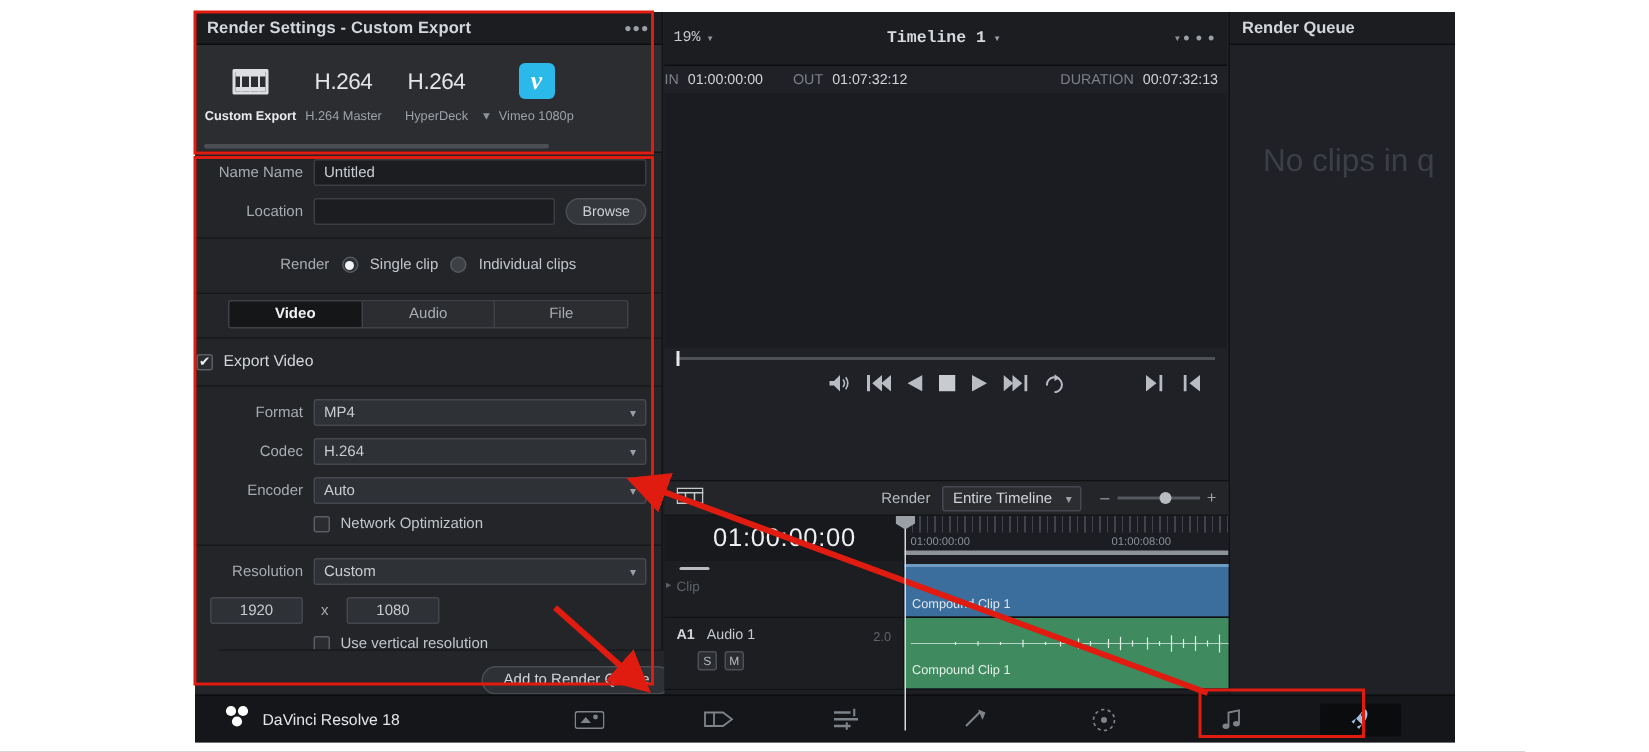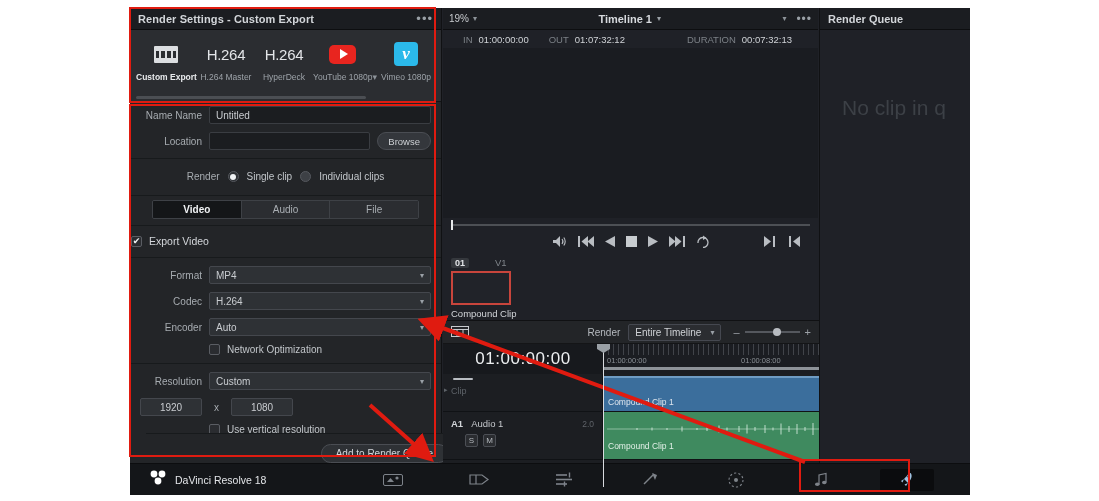--- a/index.html
+++ b/index.html
@@ -171,36 +171,36 @@
     border-radius: 10px; color: #d2d5d9; font-size: 10px;
     display: flex; align-items: center; cursor: pointer;
   }
 
   
   .viewer {
     position: absolute; left: 313px; top: 0;
     width: 375px; height: 312px; background: #1f2127;
   }
   .viewer-top {
-    height: 22px; background: #1b1d21; display: flex; align-items: center;
-    padding: 0 6px; gap: 10px; border-bottom: 1px solid #0d0e10;
+    height: 36px; background: #1b1d21; display: flex; align-items: center;
+    padding: 0 6px; gap: 0; border-bottom: 1px solid #0d0e10; font-family: Liberation Mono, monospace;
   }
   .zoomsel { font-size: 10px; color: #c6c9cd; display:flex; align-items:center; gap:4px;}
   .zoomsel .cv { font-size: 8px; color: #8d9399; }
   .vt-title {
     flex: 1; text-align: center; color: #d6d9dd; font-size: 11px; font-weight: bold;
     display: flex; align-items: center; justify-content: center; gap: 5px;
   }
   .vt-title .cv { font-size: 8px; color: #9aa0a6; font-weight: normal;}
   .vt-caret { color: #8d9399; font-size: 8px; }
   .vt-dots { color: #9aa0a6; font-size: 12px; letter-spacing: 1px; line-height: 8px; }
 
   .inout {
     height: 18px; display: flex; align-items: center; gap: 6px;
-    padding: 0 20px; background: #1f2127; font-size: 9.5px;
+    padding: 0 0; background: #1f2127; font-size: 9.5px;
   }
   .io-k { color: #7c8187; }
   .io-v { color: #d0d3d7; }
   .io-spacer { flex: 1; }
 
   .canvas { height: 170px; background: #1a1c21; }
   .scrubber { padding: 6px 8px 2px 8px; }
   .scrub-line { height: 2px; background: #4d5055; position: relative; }
   .scrub-head {
     position: absolute; left: 0; top: -4px; width: 2px; height: 10px; background: #e6e8ea;
@@ -373,28 +373,20 @@
         <span class="preset-ico">
               <span class="preset-text">H.264</span>
             </span>
         <span class="preset-label">H.264 Master</span>
       </div>
       <div class="preset">
         <span class="preset-ico">
               <span class="preset-text">H.264</span>
             </span>
         <span class="preset-label">HyperDeck</span>
-      </div>
-      <div class="preset">
-        <span class="preset-ico">
-              <span class="yt-ico">
-                <span class="tri"></span>
-              </span>
-            </span>
-        <span class="preset-label">YouTube 1080p</span>
       </div>
       <span class="preset-caret">▾</span>
       <div class="preset">
         <span class="preset-ico">
               <span class="vimeo-ico">v</span>
             </span>
         <span class="preset-label">Vimeo 1080p</span>
       </div>
       <div class="preset-scroll"></div>
     </div>
@@ -577,33 +569,25 @@
         </span>
         <span class="tp">
           <svg width="11" height="11" viewBox="0 0 11 11">
                 <rect x="0" y="0" width="2" height="11" fill="#b9bdc2"></rect>
                 <polygon points="11,0 11,11 4,5.5" fill="#b9bdc2"></polygon>
               </svg>
         </span>
       </span>
     </div>
 
-    <div class="clipstrip">
-      <div class="cs-head">
-        <span class="cs-num">01</span>
-        <span class="cs-v1">V1</span>
-      </div>
-      <div class="cs-thumb"></div>
-      <div class="cs-name">Compound Clip</div>
-    </div>
   </div>
 
   <div class="rqueue">
     <div class="rq-title">Render Queue</div>
-    <div class="rq-empty">No clip in q</div>
+    <div class="rq-empty">No clips in q</div>
   </div>
 
   <div class="tl">
     <div class="tl-toolbar">
       <span class="tl-ico">
         <svg width="18" height="11" viewBox="0 0 18 11">
               <rect x="0.5" y="0.5" width="17" height="10" stroke="#c7cacd" fill="none"></rect>
               <line x1="0" y1="3.5" x2="18" y2="3.5" stroke="#c7cacd"></line>
               <line x1="6" y1="3.5" x2="6" y2="11" stroke="#c7cacd"></line>
               <line x1="12" y1="3.5" x2="12" y2="11" stroke="#c7cacd"></line>

